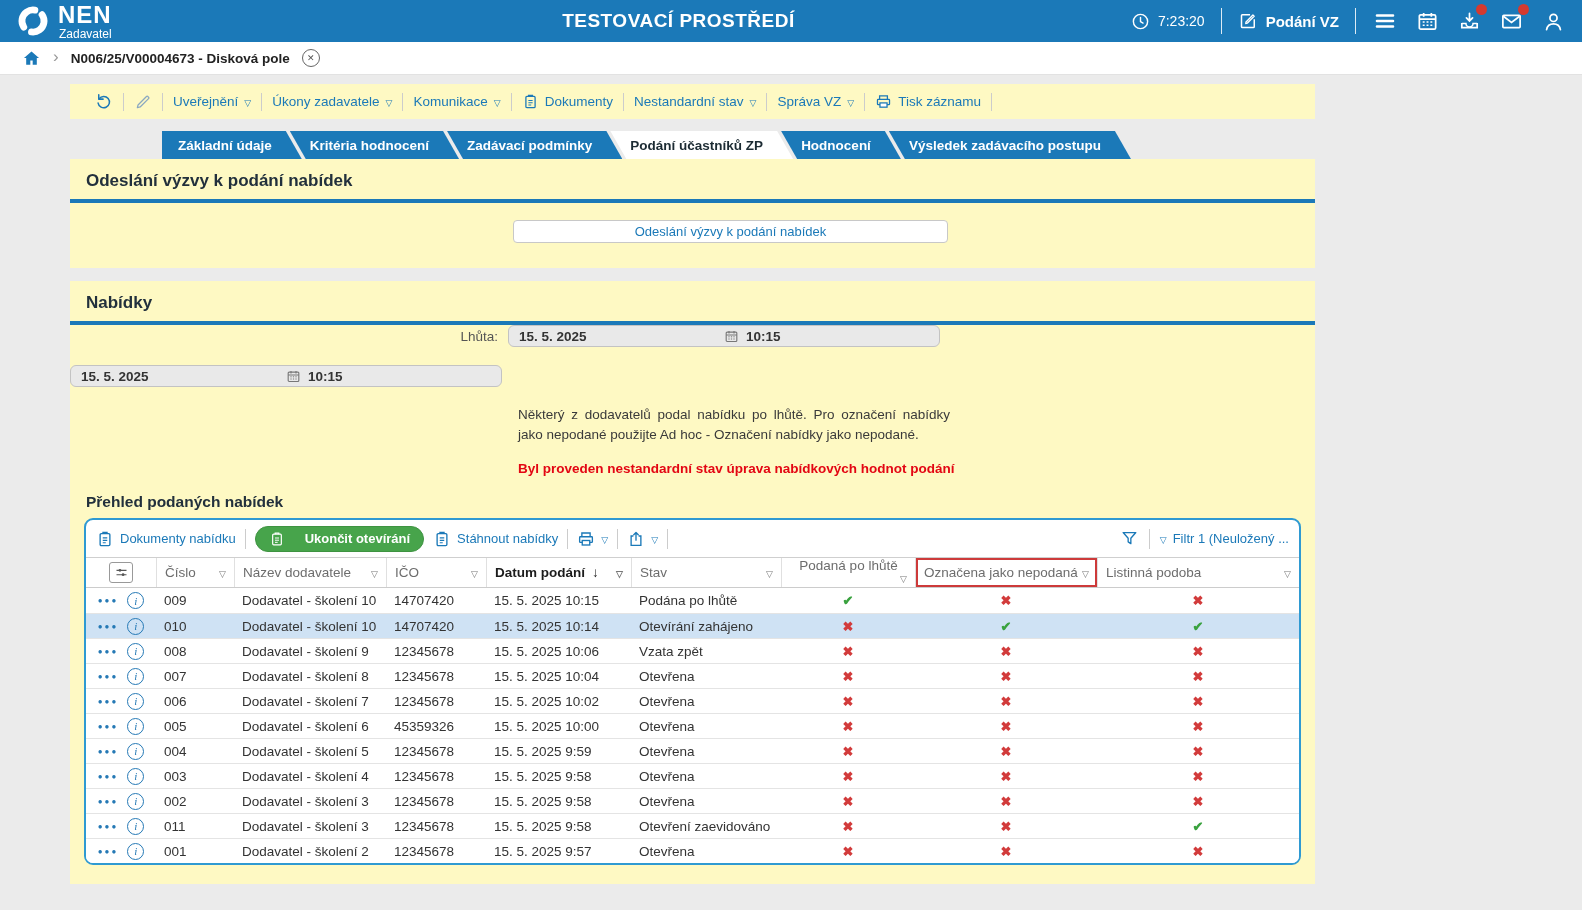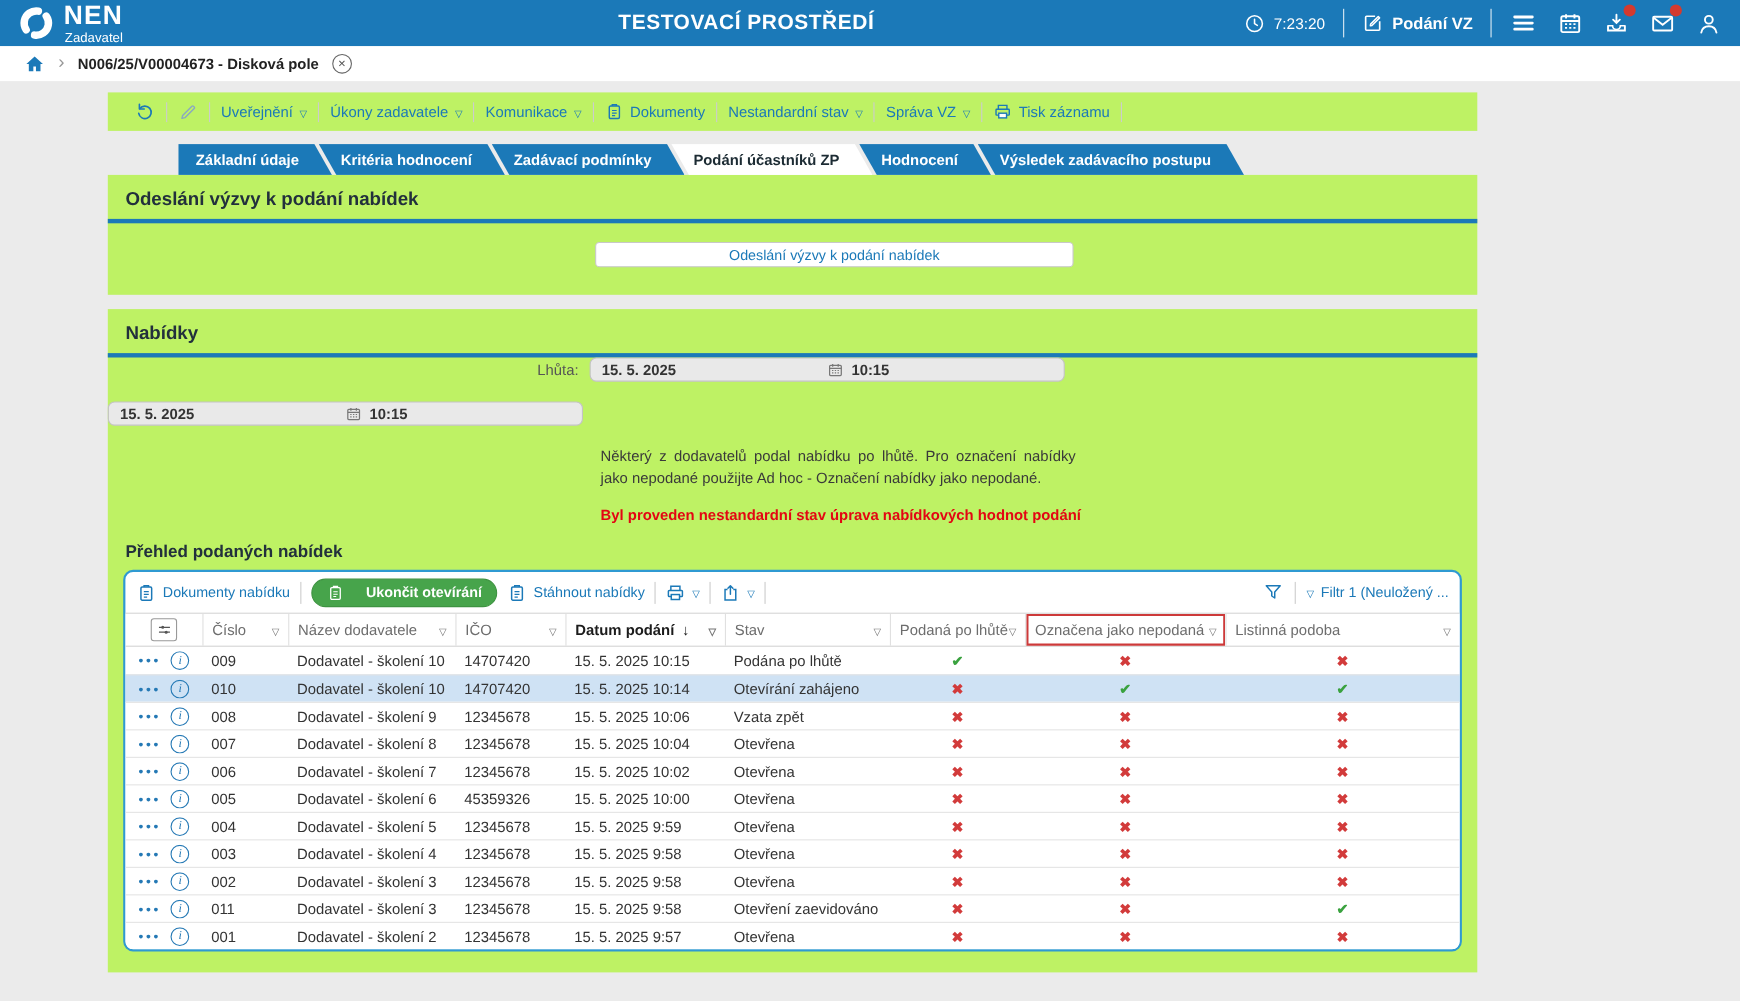--- a/index.html
+++ b/index.html
@@ -22,21 +22,21 @@
   .top-ic{position:relative;display:flex;align-items:center;justify-content:center;width:26px;height:26px;cursor:pointer;}
   .badge{position:absolute;top:-4px;right:-5px;width:11px;height:11px;border-radius:50%;background:#d43a2f;}
 
   
   .breadcrumb{height:33px;background:#fff;display:flex;align-items:center;padding:0 22px;gap:12px;border-bottom:1px solid #e2e2e2;}
   .crumb-chev{color:#999;font-size:17px;margin-top:-2px;}
   .crumb-label{font-weight:bold;font-size:13.5px;color:#222;}
   .crumb-close{width:18px;height:18px;border:1.5px solid #666;border-radius:50%;display:flex;align-items:center;justify-content:center;font-size:9px;color:#555;cursor:pointer;}
 
   .page{height:835px;background:#ebebeb;}
-  .card{margin-left:98px;width:1245px;background:#bef264;}
+  .card{margin-left:70px;width:1245px;background:#fef9c3;}
 
   
   .toolbar-card{margin-top:9px;height:35px;display:flex;align-items:center;padding:0 14px;font-size:13.5px;color:var(--blue);}
   .tb-item{display:flex;align-items:center;gap:6px;padding:0 10px;cursor:pointer;white-space:nowrap;}
   .tb-sep{width:1px;height:18px;background:#ccc;}
   .caret{font-size:9px;position:relative;top:1px;}
   .tb-icbtn{padding:0 10px;display:flex;align-items:center;cursor:pointer;}
 
   
   .tabs{display:flex;margin-left:162px;margin-top:12px;height:28px;}
@@ -85,21 +85,21 @@
   .sort-arrow{margin-left:7px;font-weight:bold;}
   .hcell.flagged{box-shadow:inset 0 0 0 2px #cd3a3a;justify-content:center;}
   .colcfg{width:24px;height:21px;border:1px solid #999;border-radius:3px;display:flex;align-items:center;justify-content:center;color:#555;}
 
   .c-act{width:70px;}
   .c-cis{width:78px;}
   .c-naz{width:152px;}
   .c-ico{width:100px;}
   .c-dat{width:145px;}
   .c-sta{width:150px;}
-  .c-lhu{width:123px;}
+  .c-lhu{width:134px;flex-direction:column;}
   .c-ozn{width:182px;}
   .c-lis{flex:1;}
 
   .trow{display:flex;height:25px;align-items:center;border-top:1px solid #e4e4e4;font-size:13.5px;color:#333;background:#fff;cursor:pointer;}
   .trow:first-child{border-top:none;}
   .trow.sel{background:#cfe2f4;}
   .tcell{padding:0 8px;overflow:hidden;white-space:nowrap;}
   .tcell.center{text-align:center;}
   .actions{display:flex;align-items:center;justify-content:center;gap:9px;padding:0;}
   .dots{color:#2579b5;font-size:8px;letter-spacing:2px;font-weight:bold;}

